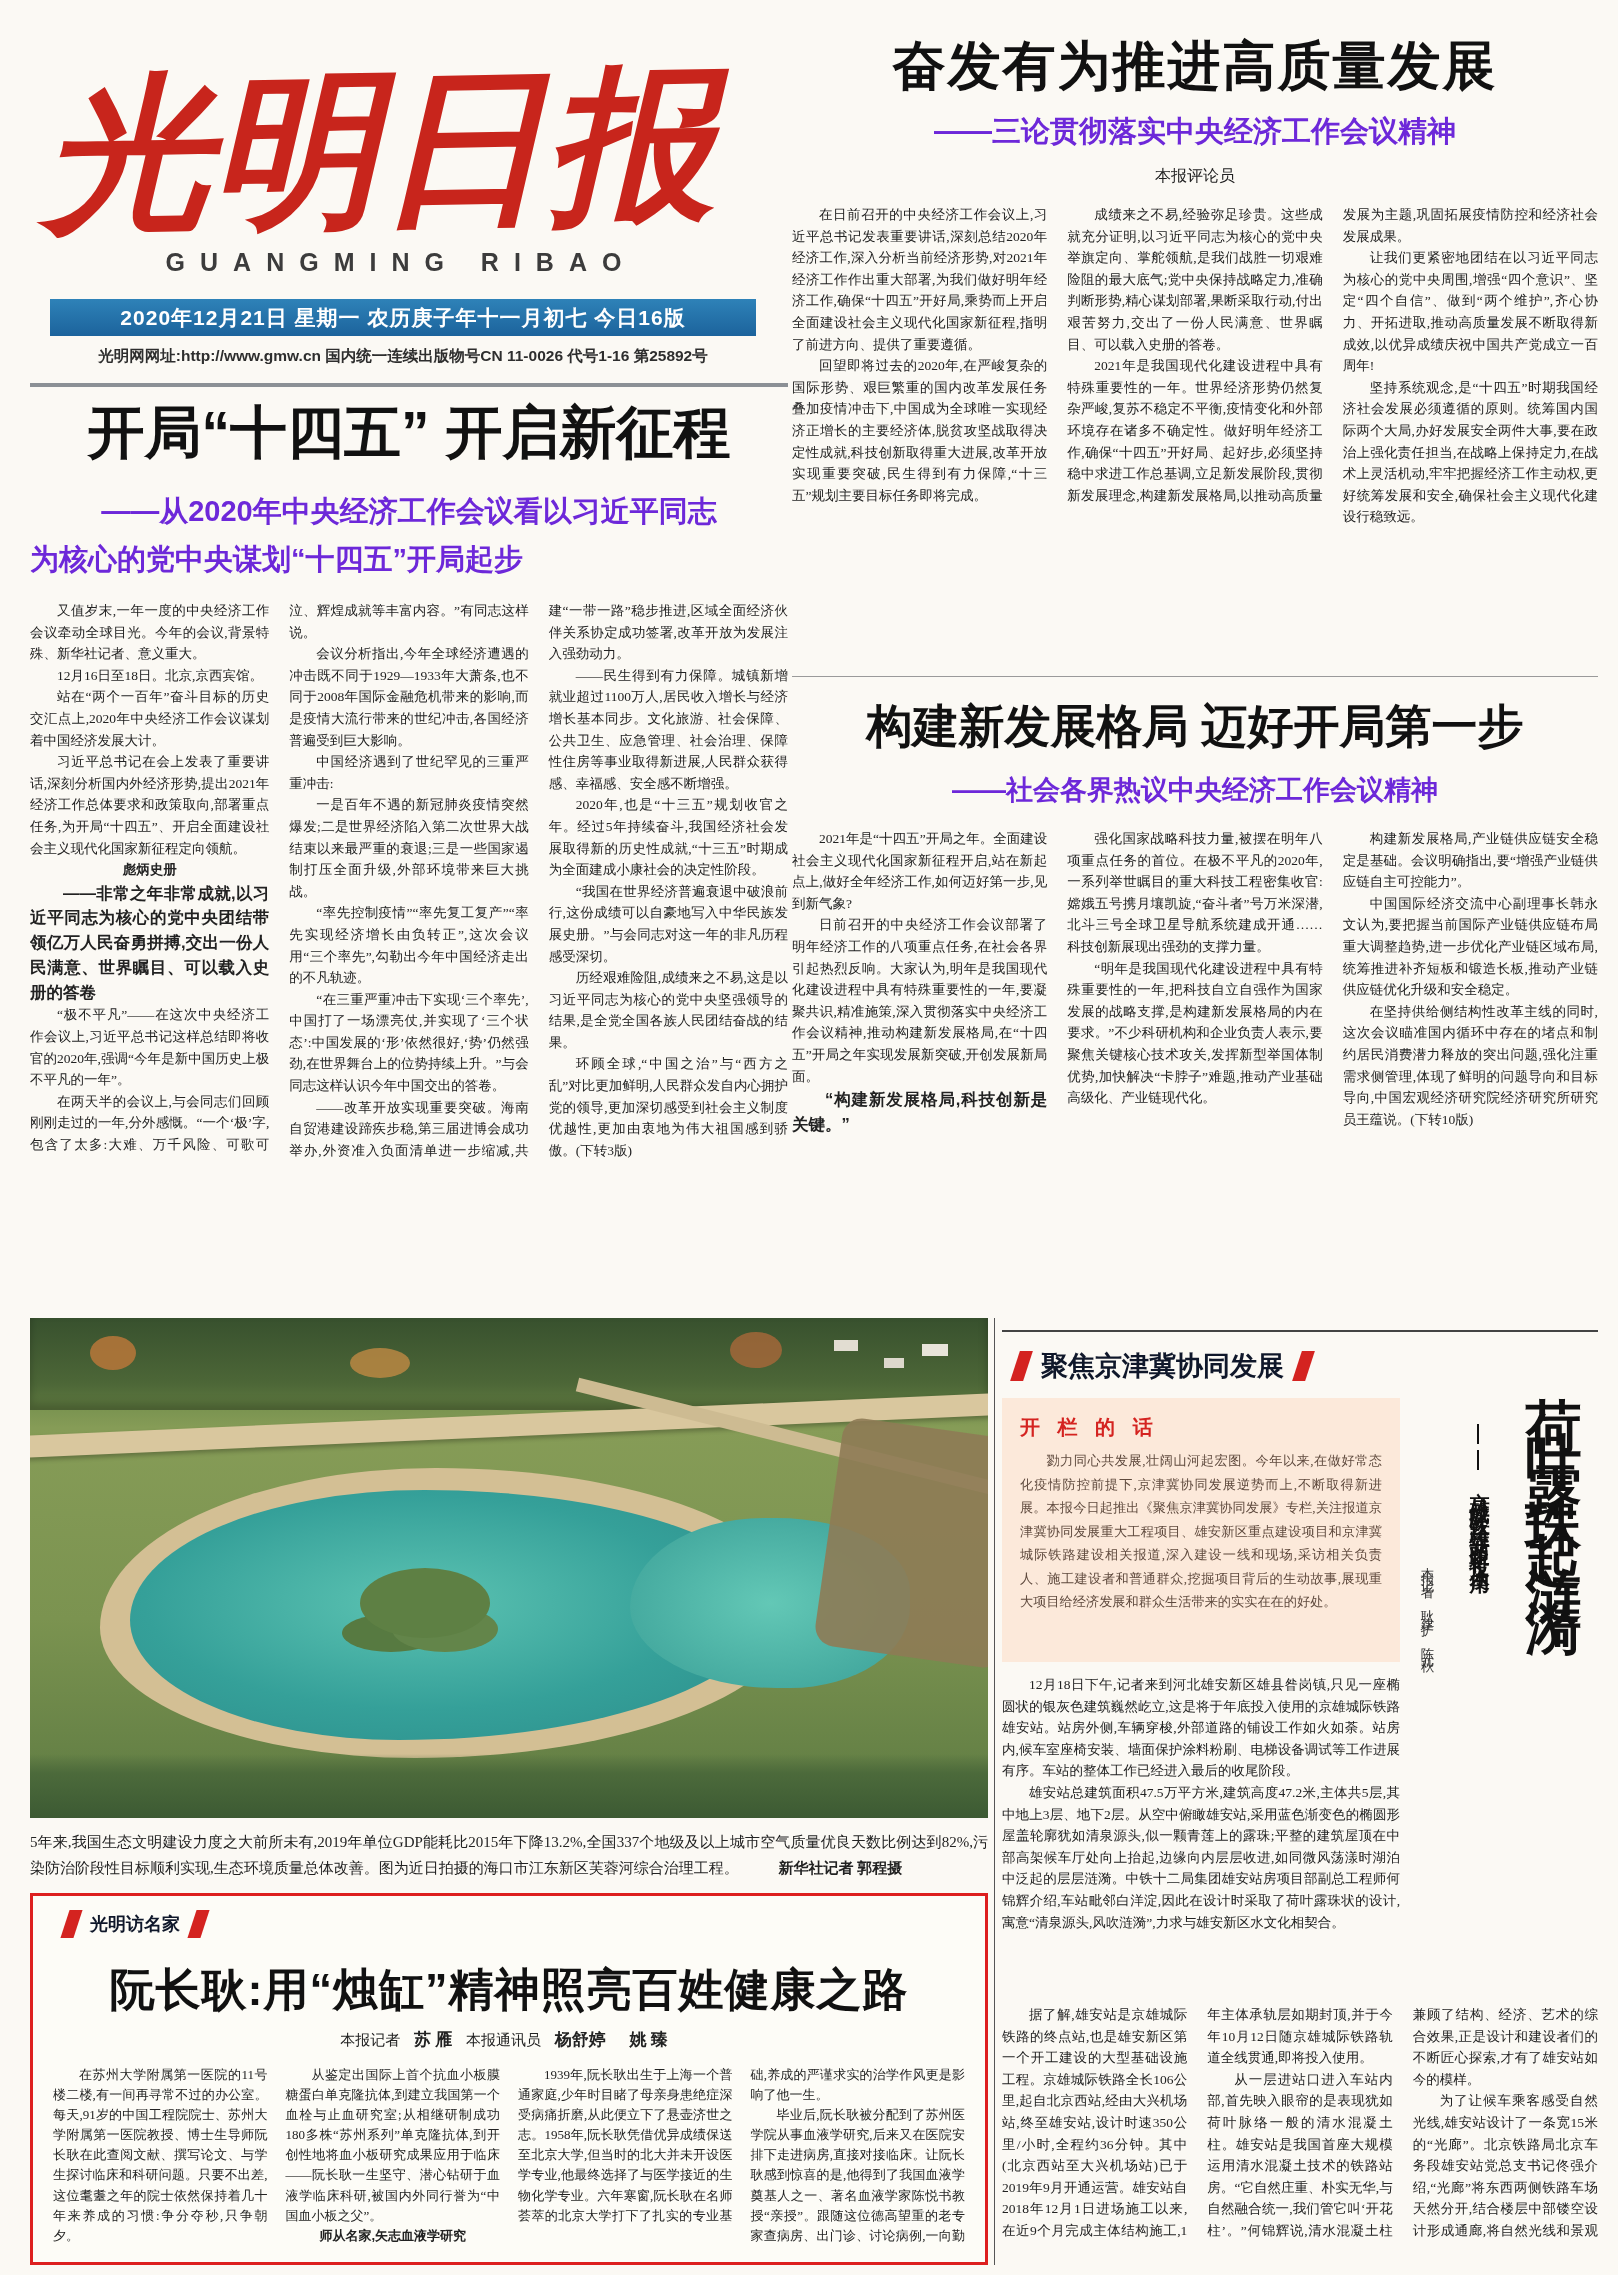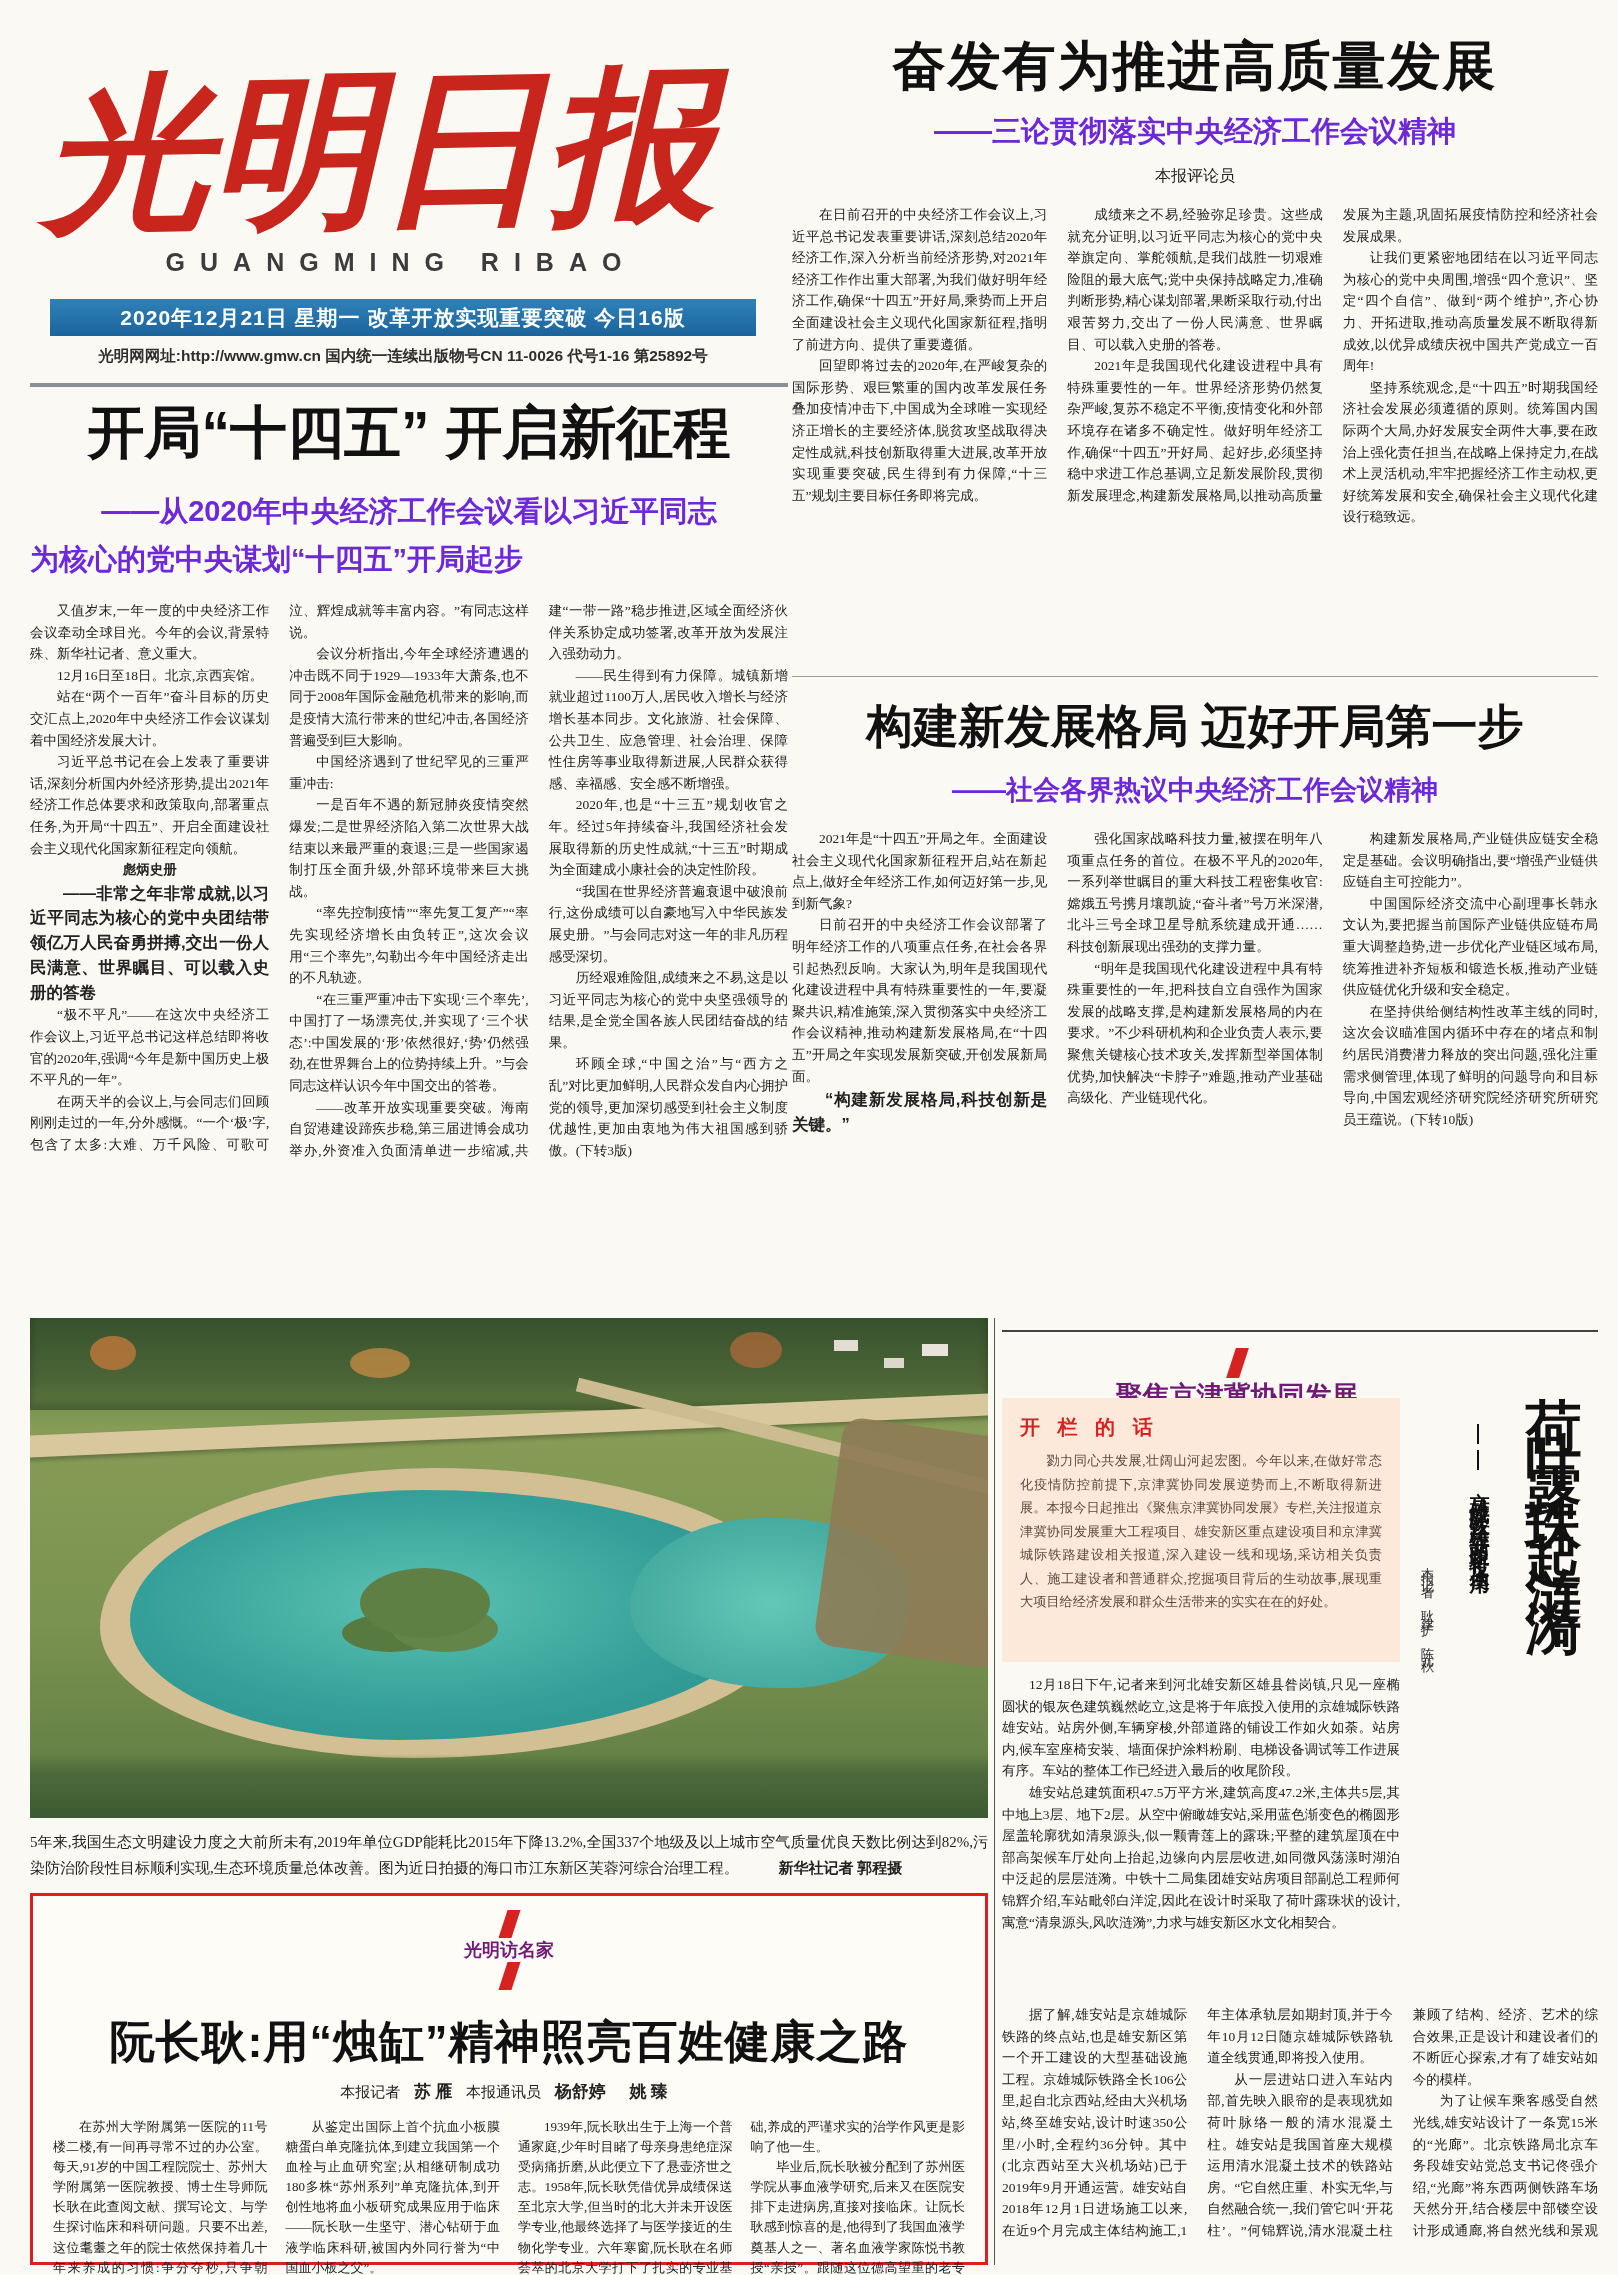--- a/index.html
+++ b/index.html
@@ -36,21 +36,21 @@
   .deck { font-family:"Liberation Sans", sans-serif; font-weight:bold; color:#6d28d9; }
   .byline-c { text-align:center; font-size:16px; color:#222; }
   .subhead { font-family:"Liberation Sans", sans-serif; font-weight:bold;
              text-align:center; font-size:19px; margin:10px 0 6px; text-indent:0 !important; }
   .boldlede { font-family:"Liberation Sans", sans-serif; font-weight:bold;
               font-size:16.5px !important; line-height:1.5 !important; }
   .thinrule { background:#9a9a9a; height:1px; }
 
   
   .banner { display:flex; align-items:center; justify-content:flex-start;
-            font-family:"Liberation Sans", sans-serif; font-weight:900; color:#701a75;flex-direction:column; }
+            font-family:"Liberation Sans", sans-serif; font-weight:900; color:#0f172a; }
   .slash { display:inline-block; width:13px; background:#d42320;
            transform:skewX(-18deg); }
 
   
   .photo { left:30px; top:1318px; width:958px; height:500px; overflow:hidden;
            background:linear-gradient(180deg,#55703e 0%,#6d8a49 14%,#869c57 22%,#7b9350 60%,#5d7a42 100%); }
   .ph { position:absolute; }
   .ph-top { left:0; top:0; width:100%; height:92px;
             background:linear-gradient(180deg,#38512e,#4c6637 70%,#5f7a40);
             box-shadow:inset 0 -6px 10px rgba(0,0,0,.25); }
@@ -135,21 +135,21 @@
   .hb-deck { left:792px; top:772px; width:806px; text-align:center; font-size:27px; }
   .hb-body { left:792px; top:828px; width:806px; height:412px; }
 </style>
 </head>
 <body>
 
 <div class="page">
 
   <div class="abs logo">光明日报</div>
   <div class="abs logo-en">GUANGMING RIBAO</div>
-  <div class="abs datebar">2020年12月21日 星期一 改革开放实现重要突破 今日16版</div>
+  <div class="abs datebar">2020年12月21日 星期一 农历庚子年十一月初七 今日16版</div>
   <div class="abs issueline">光明网网址:http://www.gmw.cn 国内统一连续出版物号CN 11-0026 代号1-16 第25892号</div>
   <div class="abs rule-a"></div>
 
   <div class="abs headline cm-title">奋发有为推进高质量发展</div>
   <div class="abs deck cm-deck">——三论贯彻落实中央经济工作会议精神</div>
   <div class="abs byline-c cm-byline">本报评论员</div>
   <div class="abs bodytext cols3 cm-body">
     <p>在日前召开的中央经济工作会议上,习近平总书记发表重要讲话,深刻总结2020年经济工作,深入分析当前经济形势,对2021年经济工作作出重大部署,为我们做好明年经济工作,确保“十四五”开好局,乘势而上开启全面建设社会主义现代化国家新征程,指明了前进方向、提供了重要遵循。</p>
     <p>回望即将过去的2020年,在严峻复杂的国际形势、艰巨繁重的国内改革发展任务叠加疫情冲击下,中国成为全球唯一实现经济正增长的主要经济体,脱贫攻坚战取得决定性成就,科技创新取得重大进展,改革开放实现重要突破,民生得到有力保障,“十三五”规划主要目标任务即将完成。</p>
     <p>成绩来之不易,经验弥足珍贵。这些成就充分证明,以习近平同志为核心的党中央举旗定向、掌舵领航,是我们战胜一切艰难险阻的最大底气;党中央保持战略定力,准确判断形势,精心谋划部署,果断采取行动,付出艰苦努力,交出了一份人民满意、世界瞩目、可以载入史册的答卷。</p>

